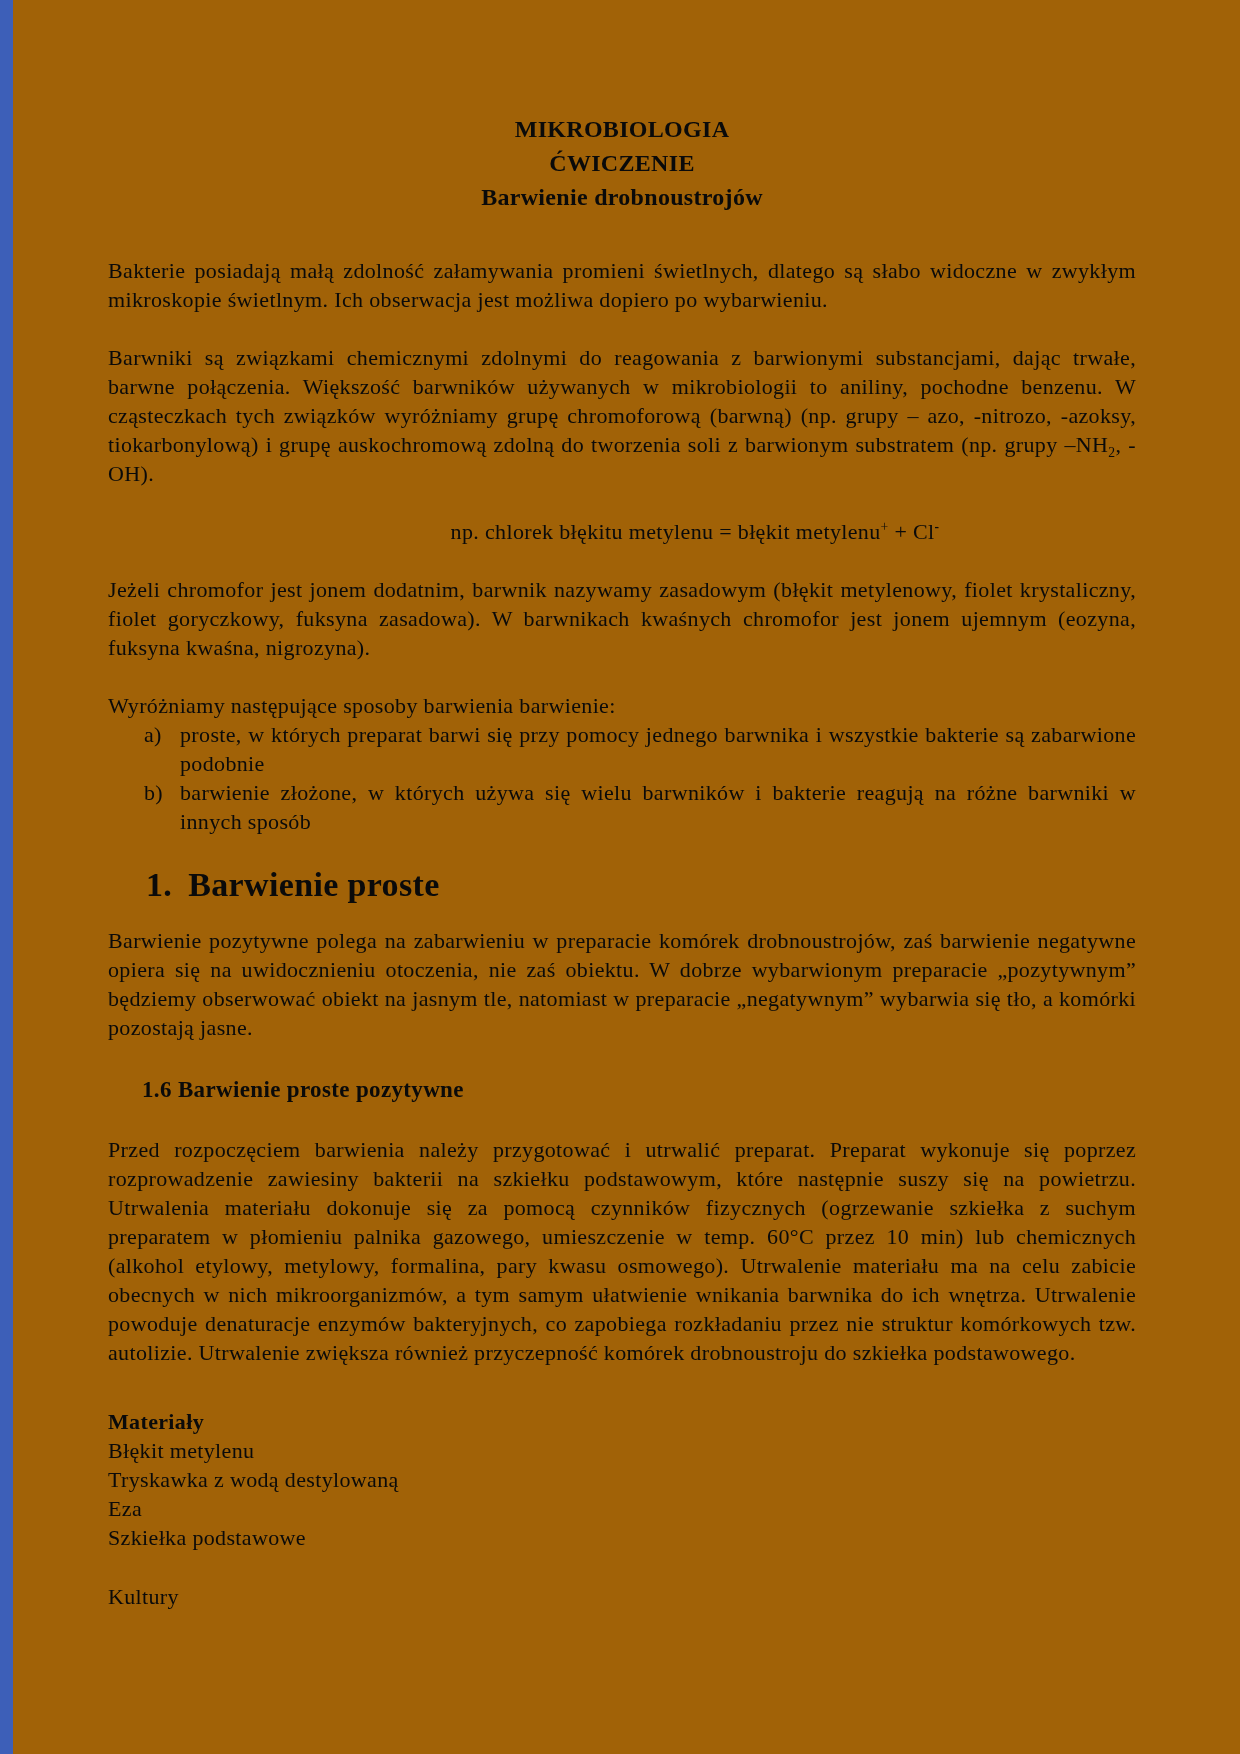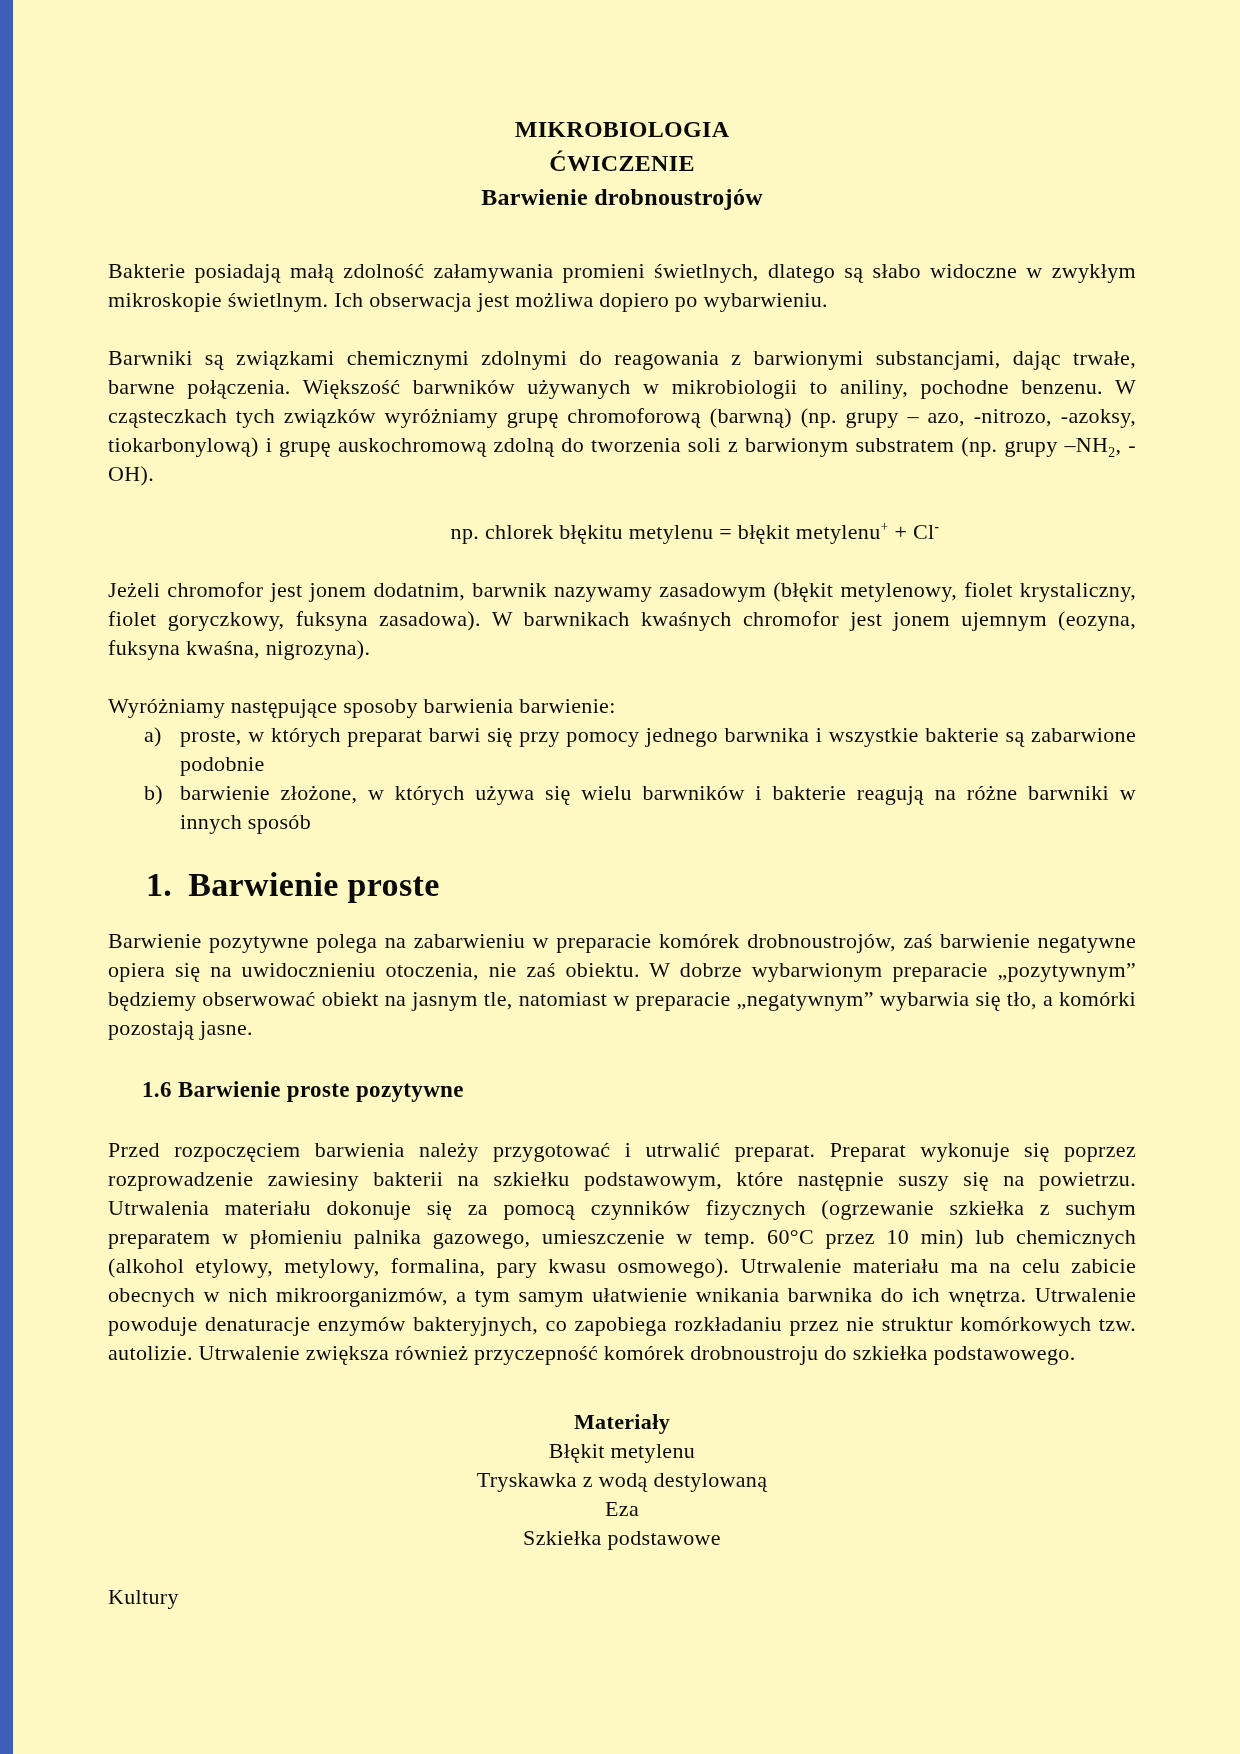--- a/index.html
+++ b/index.html
@@ -5,21 +5,21 @@
   html, body { margin: 0; padding: 0; }
   body {
     width: 1240px; height: 1754px;
     background: #ffffff;
     font-family: "Liberation Serif", "DejaVu Serif", serif;
     color: #0a0a0a;
   }
   .page {
     position: relative;
     width: 1240px; height: 1754px;
-    background: #fef9c3;
+    background: #a16207;
     overflow: hidden;
   }
   .accent-bar {
     position: absolute;
     left: 0; top: 0;
     width: 13px; height: 1754px;
   }
   .content {
     position: absolute;
     left: 108px; top: 112px;
@@ -60,21 +60,21 @@
     text-align: left;
   }
   .h1 .h1-num { margin-right: 16px; }
   .h2 {
     font-weight: bold;
     font-size: 23px;
     line-height: 30px;
     margin: 33px 0 30px 34px;
     text-align: left;
   }
-  .materials { margin-top: 40px; text-align: center; }
+  .materials { margin-top: 40px; text-align: left; }
   .materials .mat-heading { font-weight: bold; }
   .materials div { line-height: 29px; }
   .cultures-heading {
     font-weight: normal;
     margin-top: 30px;
     text-align: left;
   }
 </style>
 </head>
 <body>

